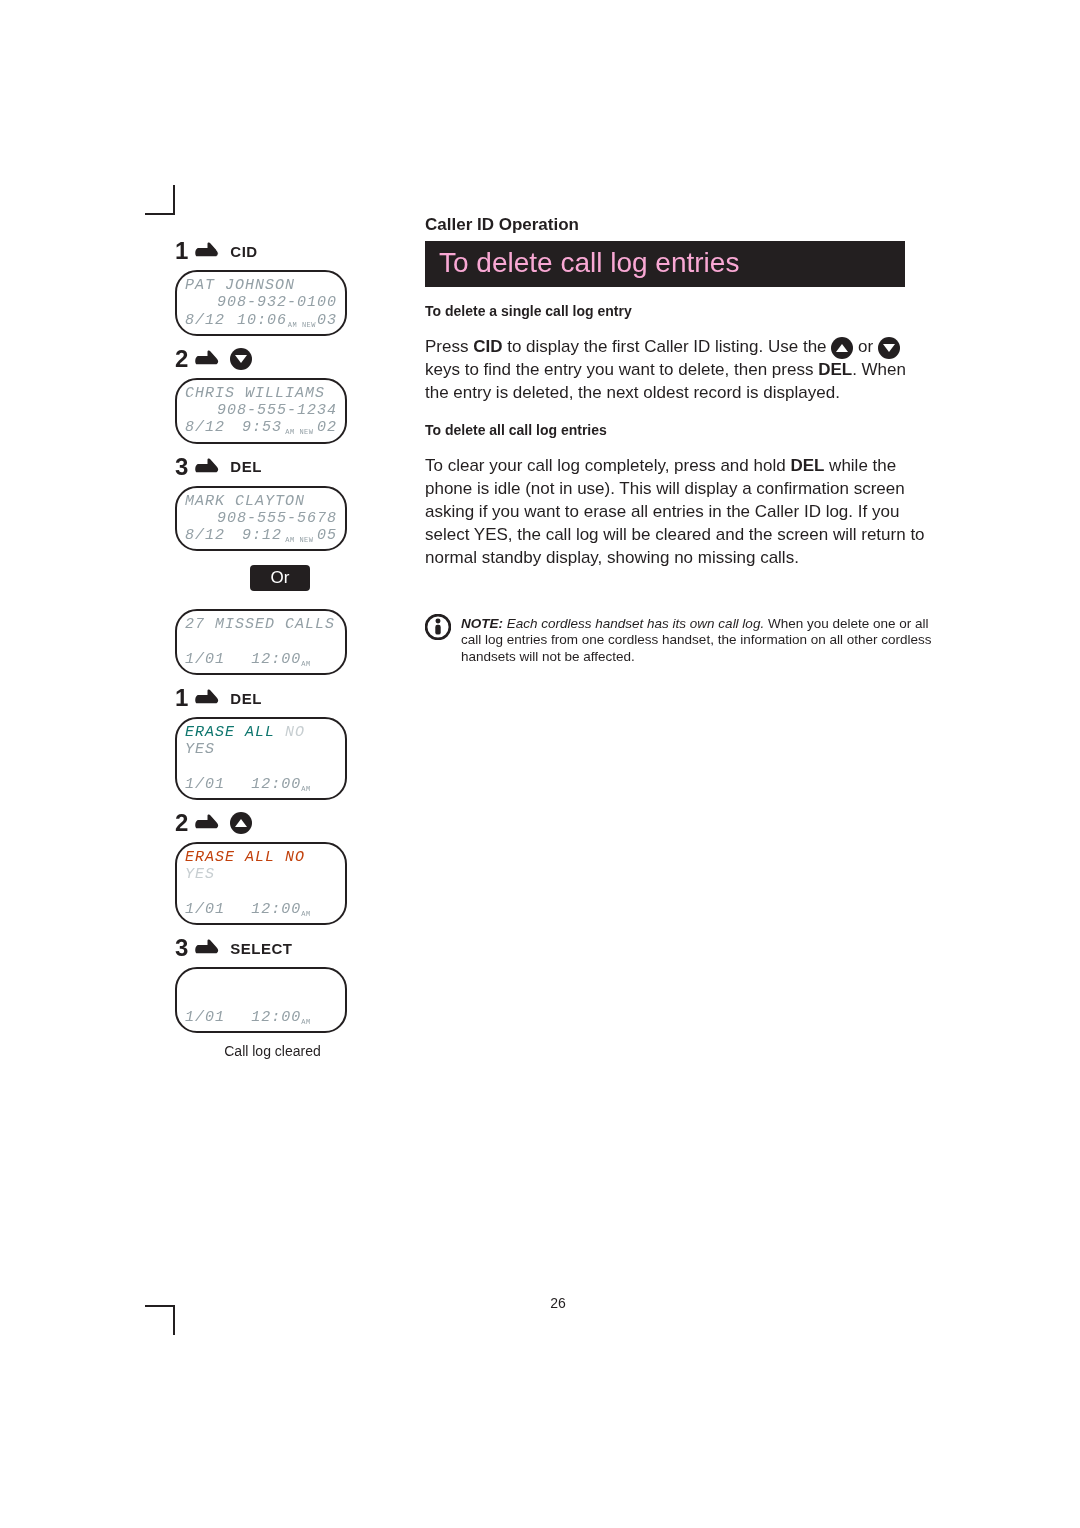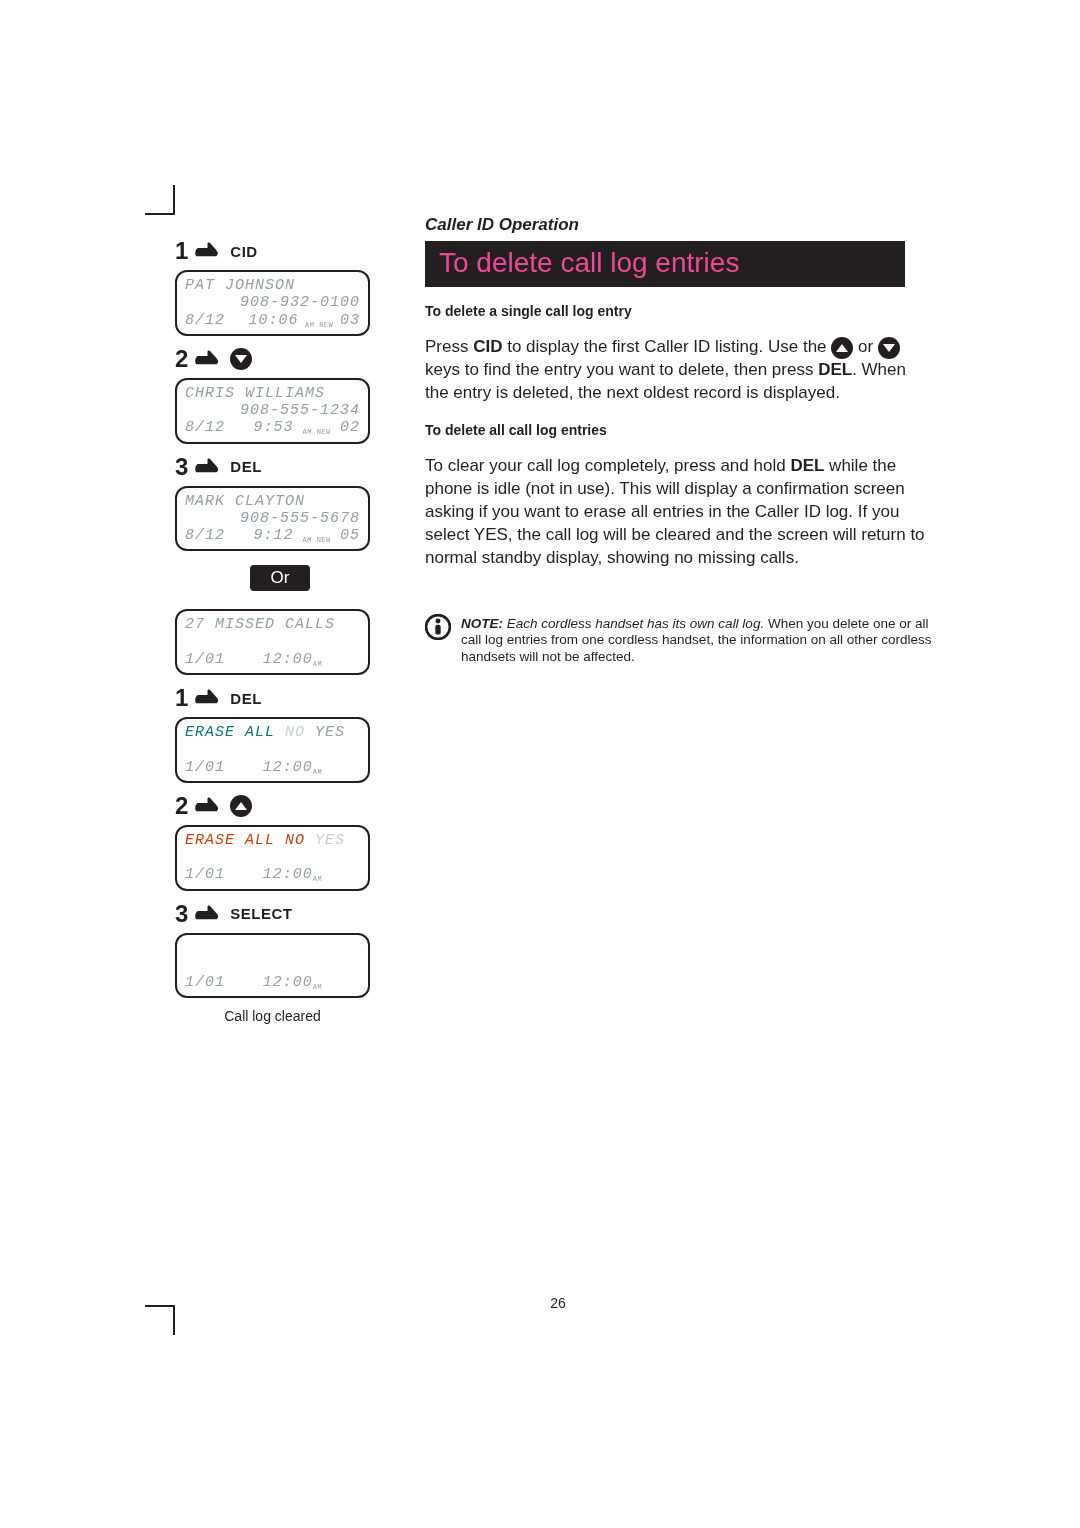--- a/index.html
+++ b/index.html
@@ -18,39 +18,39 @@
     width: 750px;
   }
   .crop-tl {
     position: absolute; left: 145px; top: 185px; width: 28px; height: 28px;
     border-bottom: 2px solid #231f20; border-right: 2px solid #231f20;
   }
   .crop-bl {
     position: absolute; left: 145px; top: 1305px; width: 28px; height: 28px;
     border-top: 2px solid #231f20; border-right: 2px solid #231f20;
   }
-  .section-header { font-style: italic; font-weight: bold; font-size: 17px; }
+  .section-header { font-weight: bold; font-size: 17px; }
   .title-bar {
-    background:#231f20; color:#ec4899; font-size:28px; padding:6px 14px 8px 14px;
+    background:#231f20; color:#f9a8d4; font-size:28px; padding:6px 14px 8px 14px;
     margin: 6px 0 10px 0; display:inline-block; width: 480px; box-sizing:border-box;
   }
   .sub-h { font-weight: bold; font-size: 14px; margin: 6px 0 6px 0; }
   .body-p { font-size: 17px; line-height: 1.35; max-width: 500px; }
   .right-col { position:absolute; left:250px; top:0; width:520px; }
   .left-col  { position:absolute; left:0; top:22px; width:210px; }
   .step { display:flex; align-items:center; gap:6px; height:26px; margin:1px 0 6px 0;}
   .step-num { font-weight:bold; font-size:24px; }
   .step-label { font-weight:bold; font-size:15px; letter-spacing:0.5px; }
   .hand svg { display:block; }
   .arrow-circle { width:22px; height:22px; border-radius:50%; background:#231f20; display:inline-flex; align-items:center; justify-content:center; }
   .arrow-circle .tri { width:0;height:0;border-left:6px solid transparent;border-right:6px solid transparent;}
   .arrow-down .tri { border-top:8px solid #fff;}
   .arrow-up   .tri { border-bottom:8px solid #fff;}
   .lcd {
-    border:2.5px solid #231f20; border-radius:12px; width:195px; box-sizing:border-box;
+    border:2.5px solid #231f20; border-radius:22px; width:172px; box-sizing:border-box;
     padding:5px 8px 5px 8px; color:#94a0a6; font-family: "Courier New", monospace;
     font-size:15px; letter-spacing:1px; line-height:1.15; margin-bottom:10px;
     text-align:right; font-style: italic;
   }
   .lcd .l1 { text-align:left; }
   .lcd .time-row {display:flex; justify-content:space-between; align-items:flex-end;}
   .lcd .sup { font-size:7px; letter-spacing:0.5px; font-style:normal;}
   .or-pill { background:#231f20; color:#fff; width:60px; text-align:center; border-radius:4px; font-size:17px; padding:3px 0; margin:14px auto 18px auto;}
   .caption { font-family: Arial, sans-serif; font-size:14px; text-align:center; width:195px;}
   .note { font-family: Arial, sans-serif; font-size:13.5px; line-height:1.25; max-width:500px; position:relative; padding-left:36px;}

